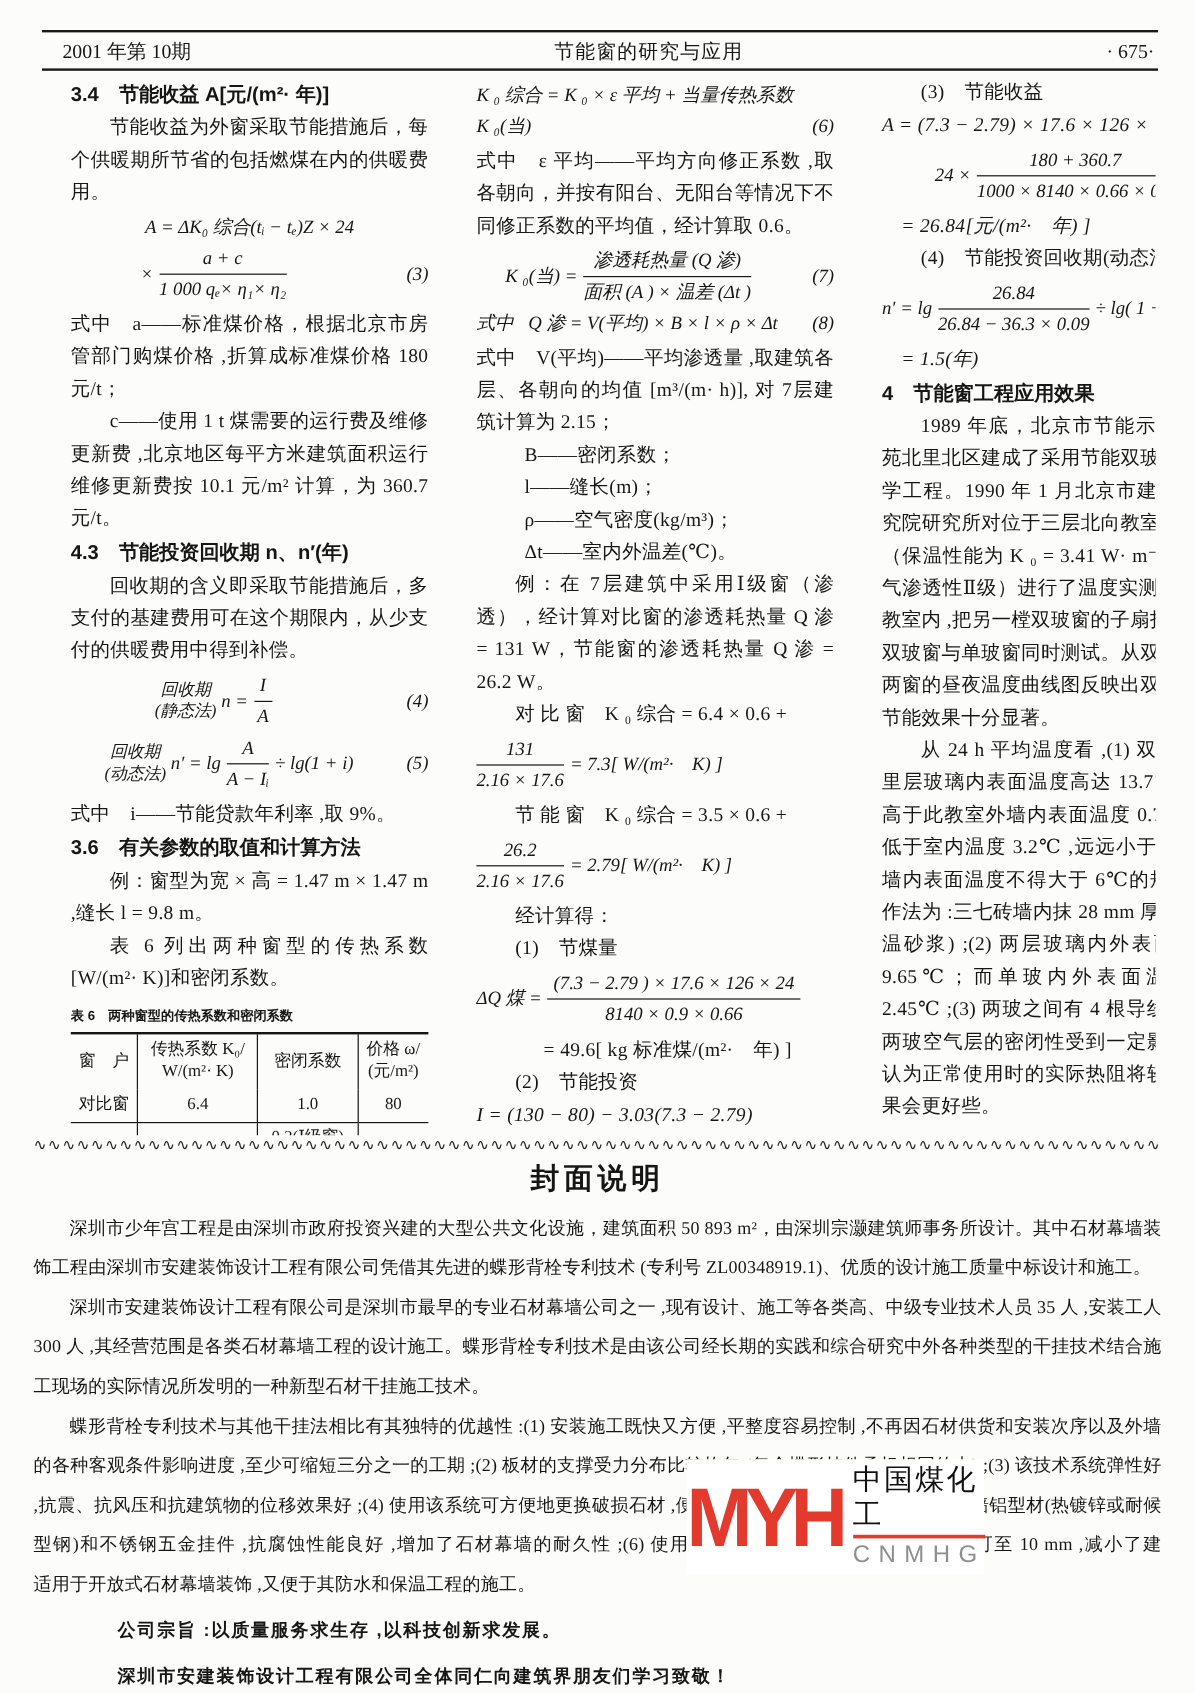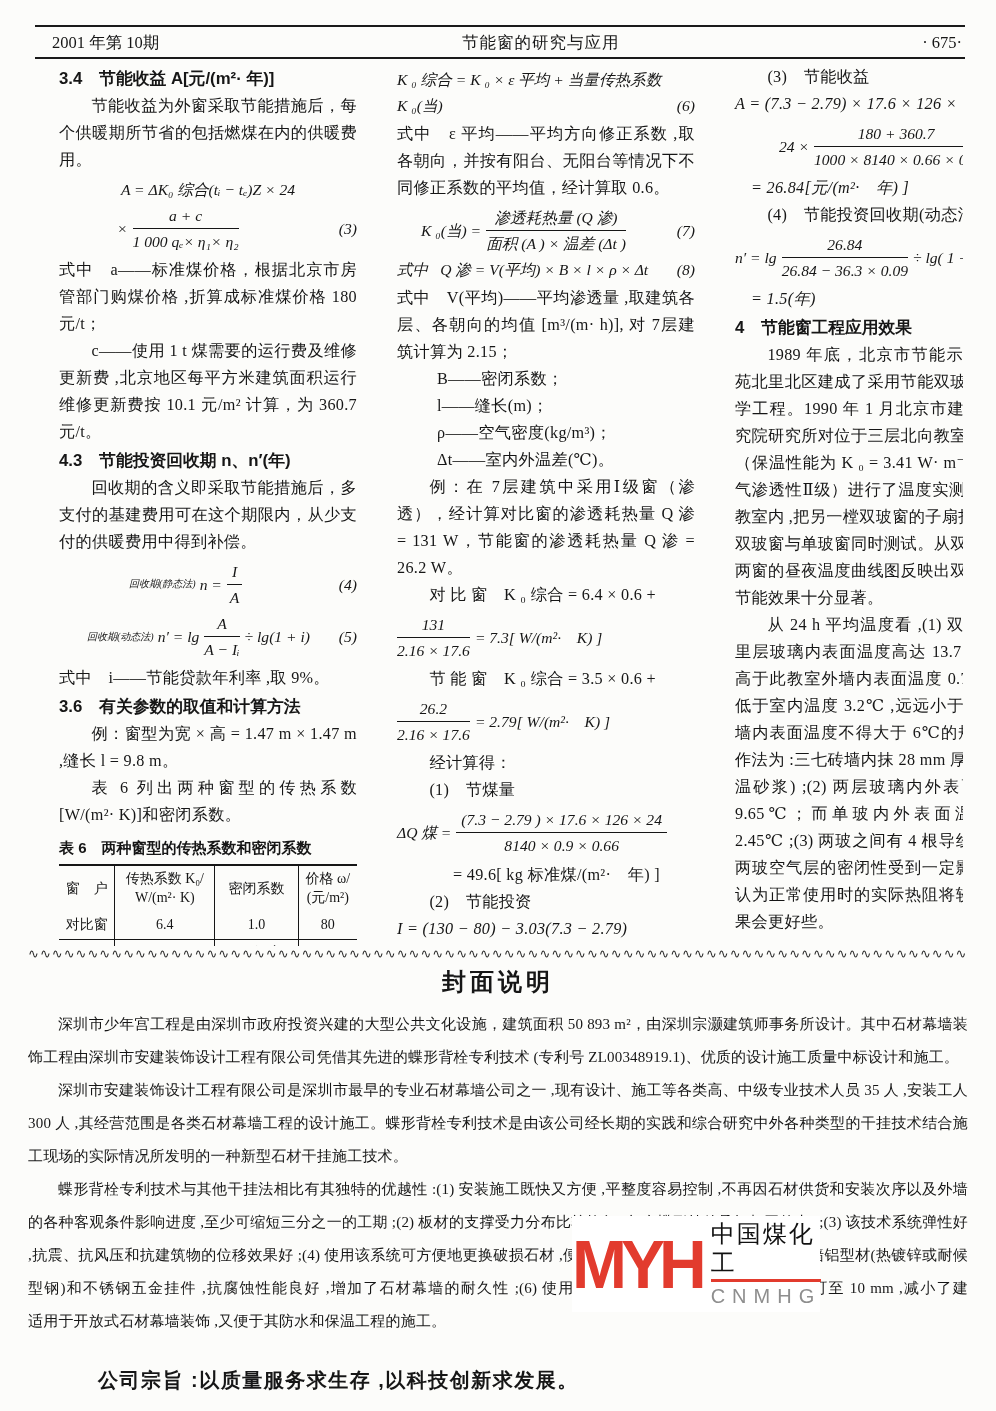--- a/index.html
+++ b/index.html
@@ -17,38 +17,38 @@
   p.b{font-size:16.2px;line-height:27px;margin:0;text-align:justify;letter-spacing:.3px;}
   .ind{text-indent:2em;}
   .h{font-size:16.8px;line-height:29px;font-weight:700;margin:0;
      font-family:"Liberation Sans","DejaVu Sans",sans-serif;}
   .fx{display:flex;align-items:center;font-size:15.6px;line-height:1.35;margin:5px 0;}
   .fx.c{justify-content:center;}
   .frac{display:inline-flex;flex-direction:column;text-align:center;margin:0 5px;vertical-align:middle;}
   .frac .nu{border-bottom:1.4px solid #161616;padding:0 5px 2px;}
   .frac .de{padding-top:2px;}
   .eqno{margin-left:auto;padding-left:6px;}
-  .stack{display:inline-flex;flex-direction:row;text-align:center;font-size:10px;line-height:1.25;margin-right:4px;}
+  .stack{display:inline-flex;flex-direction:column;text-align:center;font-size:14px;line-height:1.25;margin-right:4px;}
   .itvar{font-style:italic;}
   
-  .tcap{font-size:15px;font-weight:700;margin:10px 0 6px;font-family:"Liberation Sans","DejaVu Sans",sans-serif;}
+  .tcap{font-size:11px;font-weight:700;margin:10px 0 6px;font-family:"Liberation Sans","DejaVu Sans",sans-serif;}
   table.t6{width:100%;border-collapse:collapse;border-top:2px solid #161616;border-bottom:2px solid #161616;
            font-size:14px;}
   .t6 th,.t6 td{border-left:1px solid #161616;text-align:center;padding:4px 2px;white-space:pre-line;
                 line-height:1.35;font-weight:400;}
   .t6 th:first-child,.t6 td:first-child{border-left:none;}
   .t6 tr.r1 td{border-bottom:1px solid #161616;}
   
   .wave{position:absolute;top:946px;left:28px;width:940px;height:18px;overflow:hidden;
         font-size:13px;letter-spacing:1px;color:#2a2a2a;white-space:nowrap;}
   
   .cover{position:absolute;top:964px;left:28px;width:940px;}
   .cv-title{text-align:center;font-size:24px;font-weight:700;margin:2px 0 10px;letter-spacing:4px;}
   .cover p.cv{font-size:15px;line-height:33px;margin:0;text-indent:2em;text-align:justify;letter-spacing:.2px;}
-  .slogan{font-size:20px;font-weight:700;margin:24px 0 0 70px;letter-spacing:1.5px;line-height:37px;}
+  .slogan{font-size:15px;font-weight:700;margin:2px 0 0 70px;letter-spacing:1.5px;line-height:37px;}
   
   .logo{position:absolute;left:572px;top:1216px;width:248px;height:96px;background:#fff;
         display:flex;align-items:center;z-index:5;}
   .logo-glyph{color:#e23b2e;font-family:"Liberation Sans","DejaVu Sans",sans-serif;
               font-weight:900;font-size:66px;letter-spacing:-6px;line-height:1;transform:scaleY(1.05);}
   .logo-right{display:flex;flex-direction:column;margin-left:10px;}
   .logo-cn{font-size:24px;color:#111;letter-spacing:2px;line-height:1.2;}
   .logo-bar{height:3px;background:#e23b2e;margin:2px 0 3px;}
   .logo-en{font-size:20px;color:#8e8e8e;letter-spacing:7px;
            font-family:"Liberation Sans","DejaVu Sans",sans-serif;}

